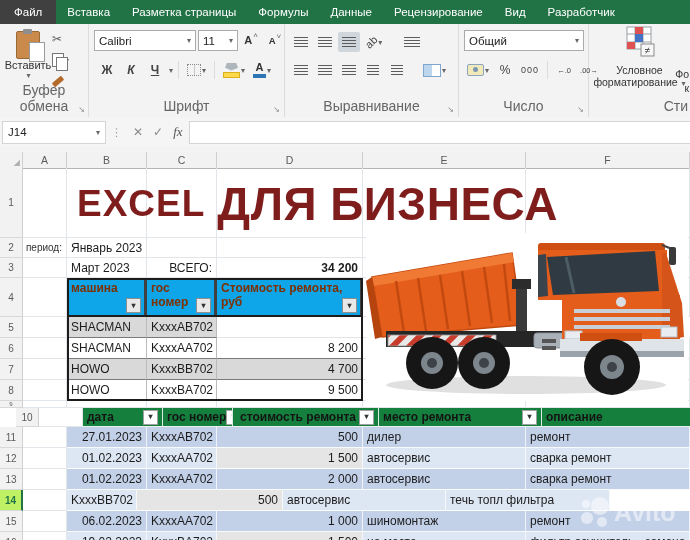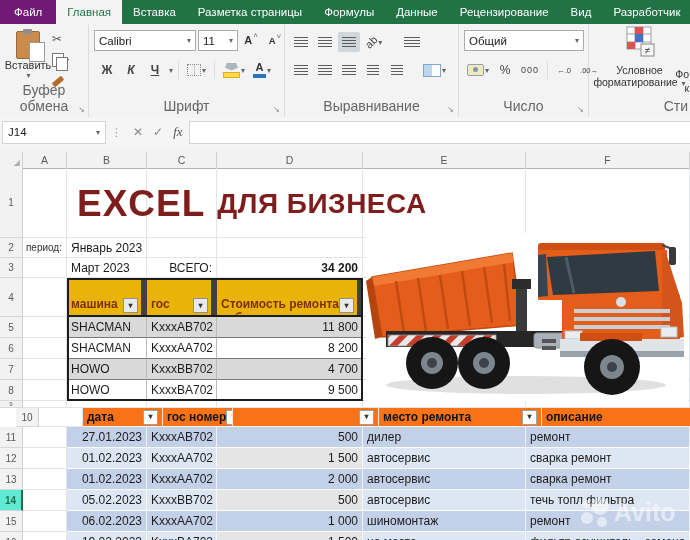--- a/index.html
+++ b/index.html
@@ -1,21 +1,21 @@
 <!DOCTYPE html>
 <html><head>
 <meta charset="utf-8">
 <style>
   html,body{margin:0;padding:0;}
   body{width:690px;height:540px;position:relative;overflow:hidden;background:#fff;
        font-family:"Liberation Sans",sans-serif;-webkit-font-smoothing:antialiased;}
   
   .tabbar{position:absolute;left:0;top:0;width:690px;height:24px;background:#217346;display:flex;align-items:stretch;white-space:nowrap;overflow:hidden;}
   .tab{display:flex;align-items:center;padding:0 11px;color:#fff;font-size:11.5px;cursor:default;}
-  .tab.file{background:#701a75;padding:0 14px;}
+  .tab.file{background:#404040;padding:0 14px;}
   .tab.active{background:#f3f3f3;color:#217346;}
   
   .ribbon{position:absolute;left:0;top:24px;width:690px;height:94px;background:#f3f3f3;border-bottom:1px solid #d2d2d2;}
   .group{position:absolute;top:0;height:93px;border-right:1px solid #dcdcdc;}
   .glabel{position:absolute;bottom:3px;left:0;right:0;text-align:center;font-size:14px;color:#666;}
   .launcher{position:absolute;bottom:3px;font-size:8px;color:#888;line-height:8px;}
   .rrow{position:absolute;display:flex;align-items:center;gap:2px;}
   .rbtn{display:flex;align-items:center;justify-content:center;min-width:16px;height:20px;padding:0 3px;border-radius:2px;color:#444;font-size:12px;}
   .rbtn.pressed{background:#cfd6dc;}
   .dd{font-size:8px;color:#666;margin-left:1px;}
@@ -58,55 +58,54 @@
   .fx{font-style:italic;font-family:"Liberation Serif",serif;font-size:13px;color:#555;}
   .finput{flex:1;height:21px;background:#fff;border:1px solid #d4d4d4;border-right:none;margin-right:0;}
   .gapstrip{position:absolute;left:0;top:146px;width:690px;height:6px;background:#f3f3f3;}
   
   .colhdr{position:absolute;left:0;top:152px;width:690px;height:16px;display:flex;background:#f2f2f2;border-bottom:1px solid #b4b4b4;}
   .ch{border-right:1px solid #cfcfcf;font-size:10.5px;color:#5a5a5a;display:flex;align-items:center;justify-content:center;box-sizing:border-box;}
   .corner{width:23px;position:relative;}
   .corner .tri{position:absolute;right:2px;bottom:1px;font-size:8px;color:#b0b0b0;line-height:8px;}
   .row{position:absolute;left:0;width:690px;display:flex;}
   .rh{width:23px;box-sizing:border-box;background:#f2f2f2;border-right:1px solid #cfcfcf;border-bottom:1px solid #d8d8d8;font-size:10px;color:#5a5a5a;display:flex;align-items:center;justify-content:center;}
-  .rh.sel{background:#5eead4;color:#217346;font-weight:bold;border-right:2px solid #217346;}
+  .rh.sel{background:#bef264;color:#217346;font-weight:bold;border-right:2px solid #217346;}
   .c{box-sizing:border-box;border-right:1px solid #e2e6ea;border-bottom:1px solid #e2e6ea;font-size:12px;color:#1c1c1c;display:flex;align-items:center;padding:0 4px;overflow:hidden;white-space:nowrap;}
   .wA{width:44px}.wB{width:80px}.wC{width:70px}.wD{width:146px}.wE{width:163px}.wF{width:164px}
   .num{justify-content:flex-end;}
   .bold{font-weight:bold;}
   .small{font-size:10px;color:#333;}
   
-  .oh{background:#eab308;color:#7e3000;font-weight:bold;font-size:12px;position:relative;align-items:flex-start;padding-top:19px;white-space:normal;line-height:14px;border-right:6px solid #404040;}
+  .oh{background:#0ea5e9;color:#7e3000;font-weight:bold;font-size:12px;position:relative;align-items:flex-start;padding-top:3px;white-space:normal;line-height:14px;border-right:3px solid #404040;}
   .fbtn{position:absolute;right:3px;bottom:3px;width:13px;height:13px;background:#e9e9e9;border:1px solid #8f8f8f;display:flex;align-items:center;justify-content:center;font-size:8px;color:#333;line-height:8px;}
   .ut{border-bottom:1px solid #7a7a7a;border-right:1px solid #bbb;}
   .ut.gray{background:#d9d9d9;}
   .ut-box{position:absolute;left:67px;top:278px;width:296px;height:123px;border:2px solid #1c1c1c;box-sizing:border-box;pointer-events:none;z-index:4;}
   .ut-hline{position:absolute;left:67px;top:315px;width:296px;height:2px;background:#1c1c1c;pointer-events:none;z-index:4;}
   
-  .lh{background:#f97316;font-weight:bold;color:#141414;border-right:1px solid rgba(255,255,255,.85);border-bottom:1px solid rgba(255,255,255,.9);position:relative;}
+  .lh{background:#15803d;font-weight:bold;color:#141414;border-right:1px solid rgba(255,255,255,.85);border-bottom:1px solid rgba(255,255,255,.9);position:relative;}
   .lfbtn{width:13px;height:13px;background:#fdfdfd;border:1px solid #a0a0a0;display:flex;align-items:center;justify-content:center;font-size:8px;color:#333;line-height:8px;margin-left:auto;flex:none;}
   .lt{border-right:1px solid rgba(255,255,255,.75);border-bottom:1px solid rgba(255,255,255,.9);}
   .bandA{background:#c2d0e8;}
   .bandB{background:#dde6f3;}
   .bandB.dcell{background:#e5e5e5;}
   
   .title{position:absolute;left:77px;top:174px;width:445px;height:60px;display:flex;align-items:center;color:#7f1d1d;z-index:3;white-space:nowrap;}
   .title .w1{font-size:37px;font-weight:900;letter-spacing:1px;margin-right:12px;}
-  .title .w2{font-size:28px;font-weight:800;letter-spacing:0.5px;}
+  .title .w2{font-size:46px;font-weight:800;letter-spacing:0.5px;}
   
   .truck{position:absolute;left:366px;top:233px;width:322px;height:168px;z-index:5;}
   .wmark{position:absolute;left:578px;top:492px;width:112px;height:40px;z-index:9;display:flex;align-items:center;opacity:.55;pointer-events:none;}
   .wmark .wtext{color:#fff;font-size:25px;font-weight:bold;margin-left:2px;}
 </style>
 </head>
 <body>
 
 <div class="tabbar">
   <span class="tab file">Файл</span>
-  <span class="tab active">Главная</span>
   <span class="tab">Вставка</span>
   <span class="tab">Разметка страницы</span>
   <span class="tab">Формулы</span>
   <span class="tab">Данные</span>
   <span class="tab">Рецензирование</span>
   <span class="tab">Вид</span>
   <span class="tab">Разработчик</span>
 </div>
 
 <div class="ribbon">
@@ -352,21 +351,20 @@
       </span>
     </div>
   <div class="c wE"></div>
     <div class="c wF"></div>
 </div>
 <div class="row" style="top:317px;height:21px;">
   <div class="rh">5</div>
   <div class="c wA"></div>
   <div class="c wB ut gray">SHACMAN</div>
   <div class="c wC ut gray">KxxxAB702</div>
-  <div class="c wD ut gray num">11 800</div>
   <div class="c wE"></div>
     <div class="c wF"></div>
 </div>
 <div class="row" style="top:338px;height:21px;">
   <div class="rh">6</div>
   <div class="c wA"></div>
   <div class="c wB ut">SHACMAN</div>
   <div class="c wC ut">KxxxAA702</div>
   <div class="c wD ut num">8 200</div>
   <div class="c wE"></div>
@@ -408,20 +406,21 @@
         <span>▾</span>
       </span>
     </div>
   <div class="c wC lh">
       <span>гос номер</span>
       <span class="lfbtn">
         <span>▾</span>
       </span>
     </div>
   <div class="c wD lh" style="justify-content:flex-end;">
+      <span>стоимость ремонта</span>
       <span class="lfbtn" style="margin-left:3px;">
         <span>▾</span>
       </span>
     </div>
   <div class="c wE lh">
       <span>место ремонта</span>
       <span class="lfbtn">
         <span>▾</span>
       </span>
     </div>
@@ -452,21 +451,20 @@
   <div class="c wA"></div>
   <div class="c wB lt bandA num">01.02.2023</div>
   <div class="c wC lt bandA">KxxxAA702</div>
   <div class="c wD lt bandA num">2 000</div>
   <div class="c wE lt bandA">автосервис</div>
   <div class="c wF lt bandA">сварка ремонт</div>
 </div>
 <div class="row" style="top:490px;height:21px;">
   <div class="rh sel">14</div>
   <div class="c wA"></div>
-  <div class="c wB lt bandB num">05.02.2023</div>
   <div class="c wC lt bandB">KxxxBB702</div>
   <div class="c wD lt bandB dcell num">500</div>
   <div class="c wE lt bandB">автосервис</div>
   <div class="c wF lt bandB">течь топл фильтра</div>
 </div>
 <div class="row" style="top:511px;height:21px;">
   <div class="rh">15</div>
   <div class="c wA"></div>
   <div class="c wB lt bandA num">06.02.2023</div>
   <div class="c wC lt bandA">KxxxAA702</div>

